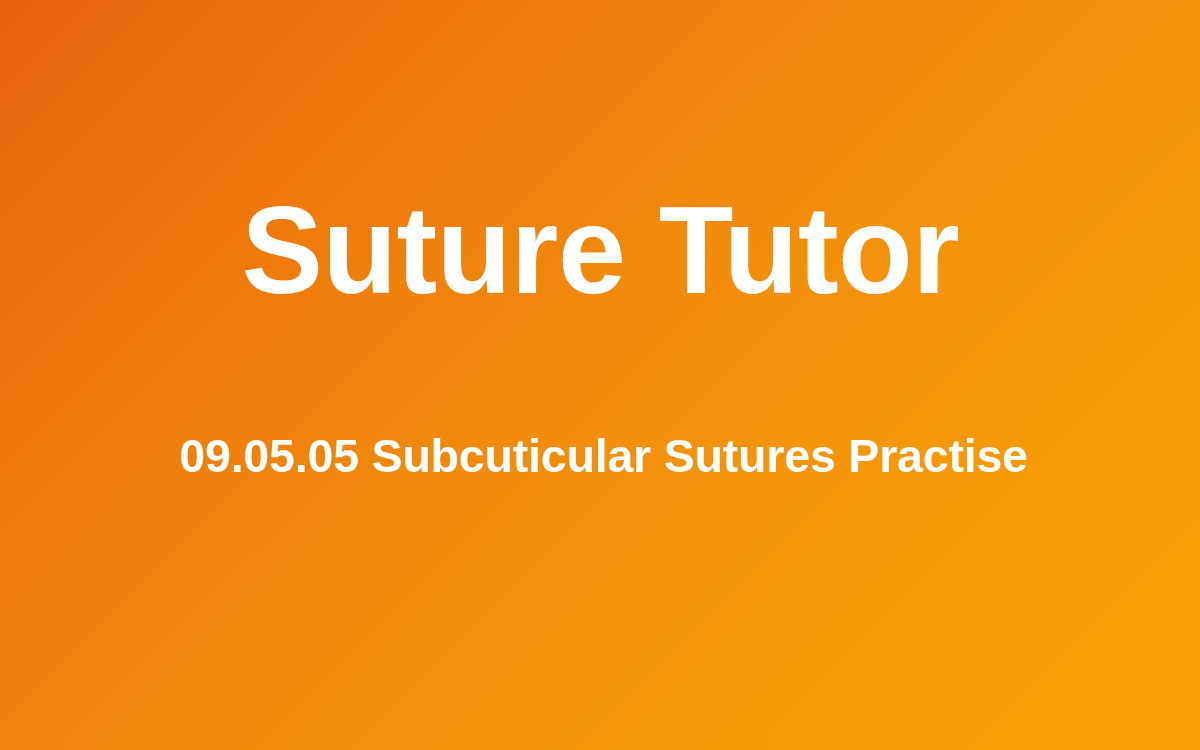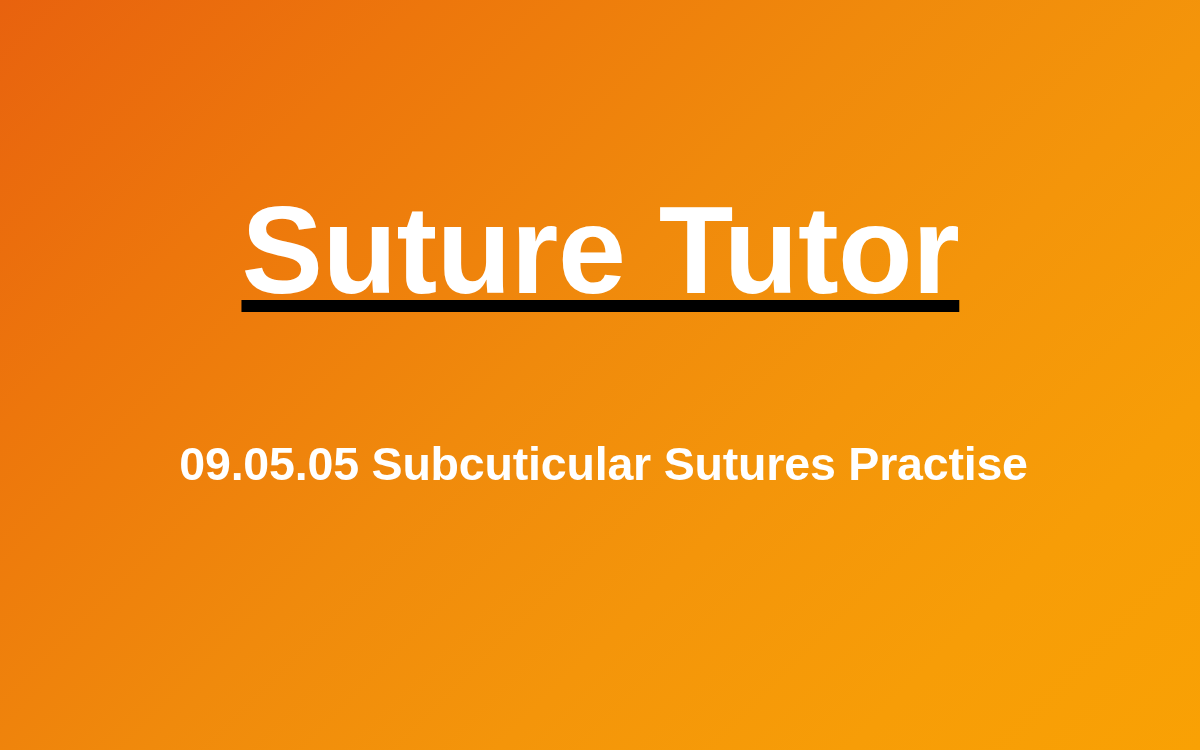--- a/index.html
+++ b/index.html
@@ -37,21 +37,20 @@
   
   .title-zone {
     position: absolute;
     left: 0;
     right: 0;
     top: 180px;
     height: 140px;
     display: flex;
     align-items: center;
     justify-content: center;
-    text-decoration: underline;
   }
 
   .slide-title {
     margin: 0;
     padding: 0;
     color: #ffffff;
     font-family: "Liberation Sans Narrow", "Liberation Sans", sans-serif;
     font-size: 124px;
     font-weight: 700;
     line-height: 1.0;
@@ -63,21 +62,20 @@
   }
 
   
   .subtitle-zone {
     position: absolute;
     left: 7px;
     right: 0;
     top: 432px;
     height: 62px;
     display: flex;
-    align-items: center;
     justify-content: center;
   }
 
   .slide-subtitle {
     margin: 0;
     padding: 0;
     color: #ffffff;
     font-family: "Liberation Sans Narrow", "Liberation Sans", sans-serif;
     font-size: 47px;
     font-weight: 700;

